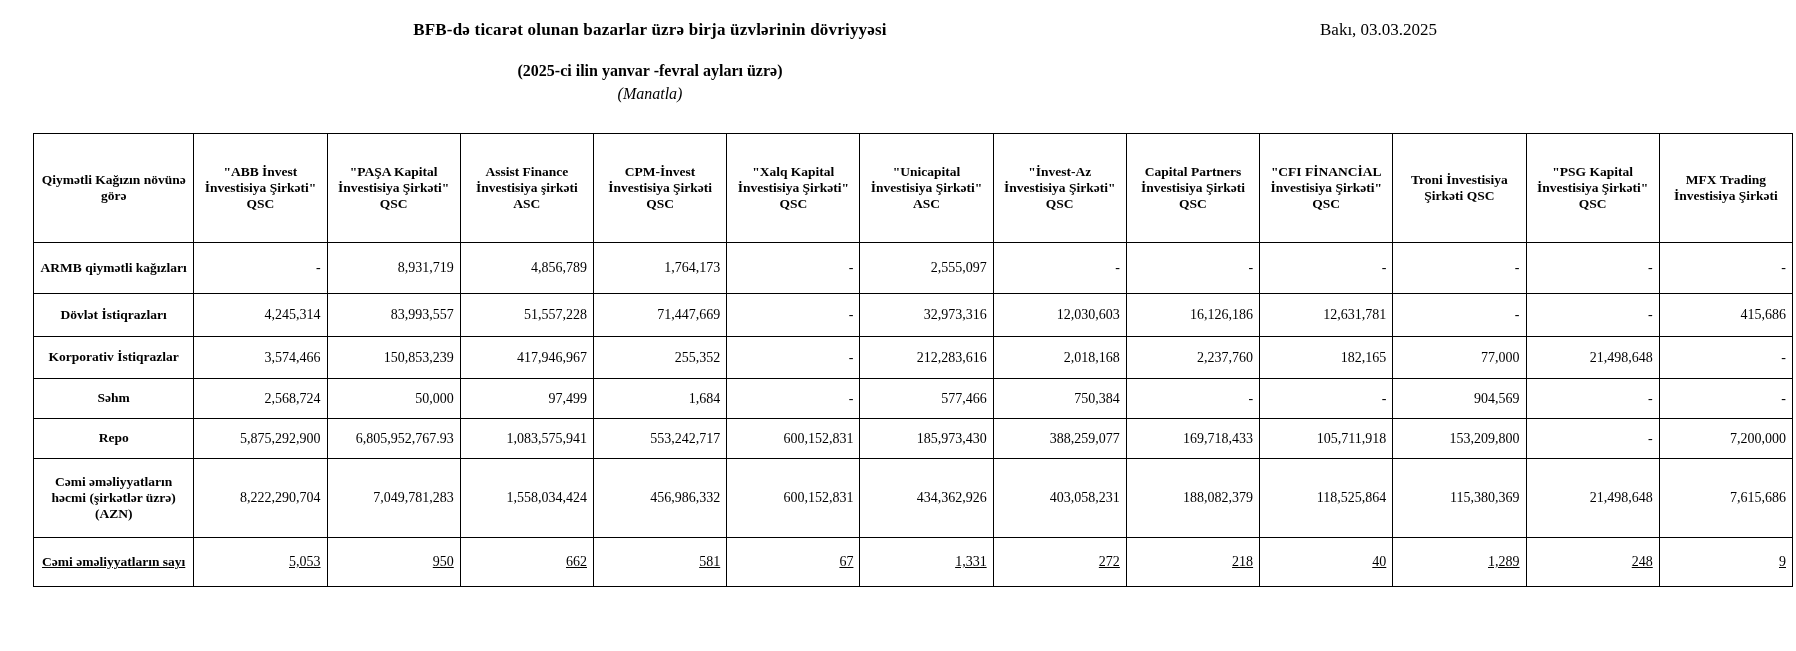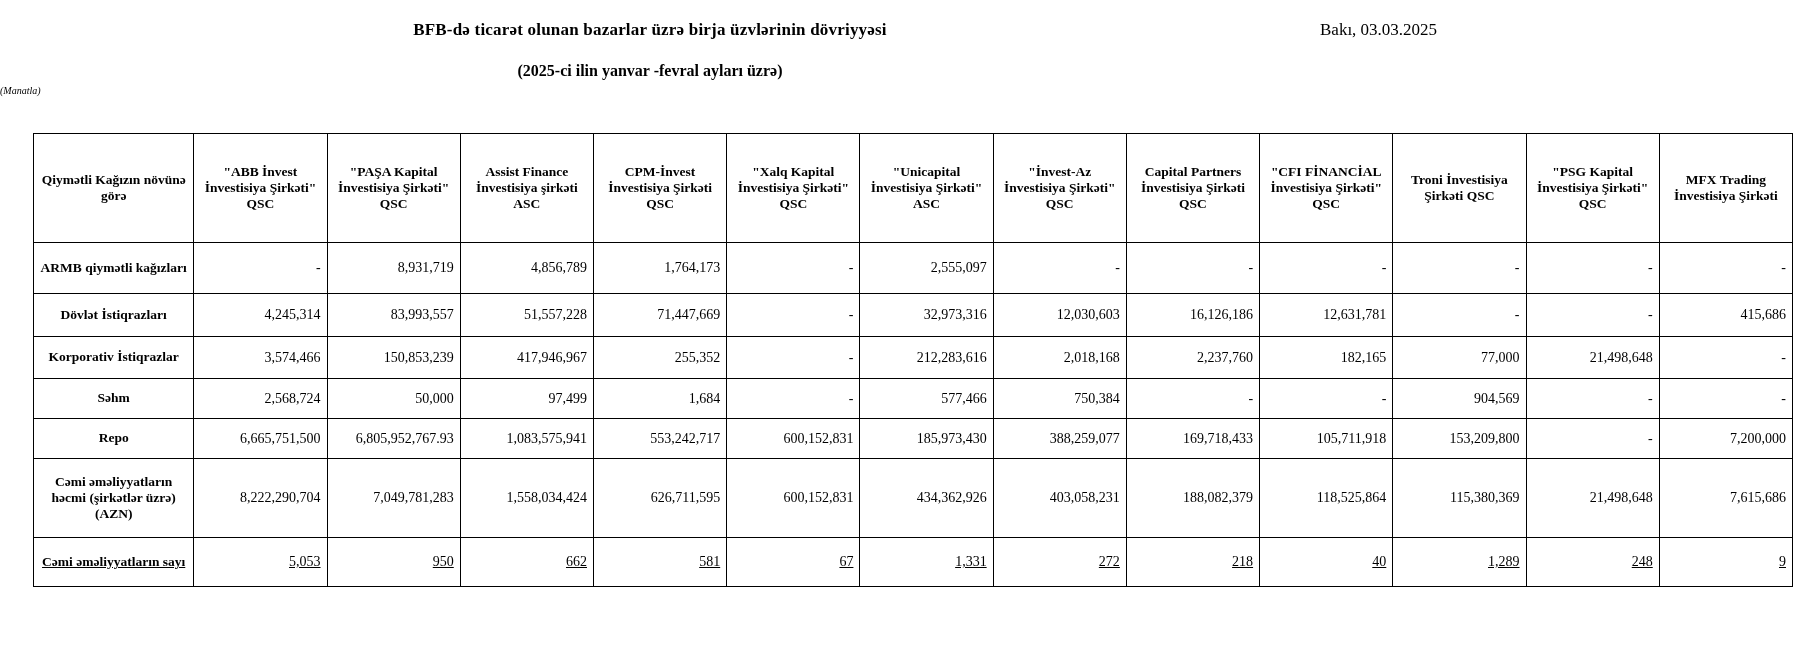--- a/index.html
+++ b/index.html
@@ -49,23 +49,23 @@
     width: 1300px;
     text-align: center;
     font-weight: bold;
     font-size: 16px;
   }
   .currency {
     position: absolute;
     top: 85px;
     left: 0;
     width: 1300px;
-    text-align: left;
+    text-align: center;
     font-style: italic;
-    font-size: 10px;
+    font-size: 16px;
   }
   table.data {
     position: absolute;
     top: 133px;
     left: 33px;
     border-collapse: collapse;
     table-layout: fixed;
     width: 1760px;
     font-size: 13.5px;
   }
@@ -212,40 +212,40 @@
         <td class="num">750,384</td>
         <td class="num vmid-top">-</td>
         <td class="num vmid-top">-</td>
         <td class="num">904,569</td>
         <td class="num vmid-top">-</td>
         <td class="num vmid-top">-</td>
       </tr>
 
       <tr class="r-repo">
         <th class="rowhead">Repo</th>
-        <td class="num">6,665,751,500</td>
+        <td class="num">5,875,292,900</td>
         <td class="num">6,805,952,767.93</td>
         <td class="num">1,083,575,941</td>
         <td class="num">553,242,717</td>
         <td class="num">600,152,831</td>
         <td class="num">185,973,430</td>
         <td class="num">388,259,077</td>
         <td class="num">169,718,433</td>
         <td class="num">105,711,918</td>
         <td class="num">153,209,800</td>
         <td class="num vmid-top">-</td>
         <td class="num vmid-bot">7,200,000</td>
       </tr>
 
       <tr class="r-cemi">
         <th class="rowhead">Cəmi əməliyyatların həcmi (şirkətlər üzrə) (AZN)</th>
         <td class="num">8,222,290,704</td>
         <td class="num">7,049,781,283</td>
         <td class="num">1,558,034,424</td>
-        <td class="num">626,711,595</td>
+        <td class="num">456,986,332</td>
         <td class="num">600,152,831</td>
         <td class="num">434,362,926</td>
         <td class="num">403,058,231</td>
         <td class="num">188,082,379</td>
         <td class="num">118,525,864</td>
         <td class="num">115,380,369</td>
         <td class="num">21,498,648</td>
         <td class="num">7,615,686</td>
       </tr>
 

